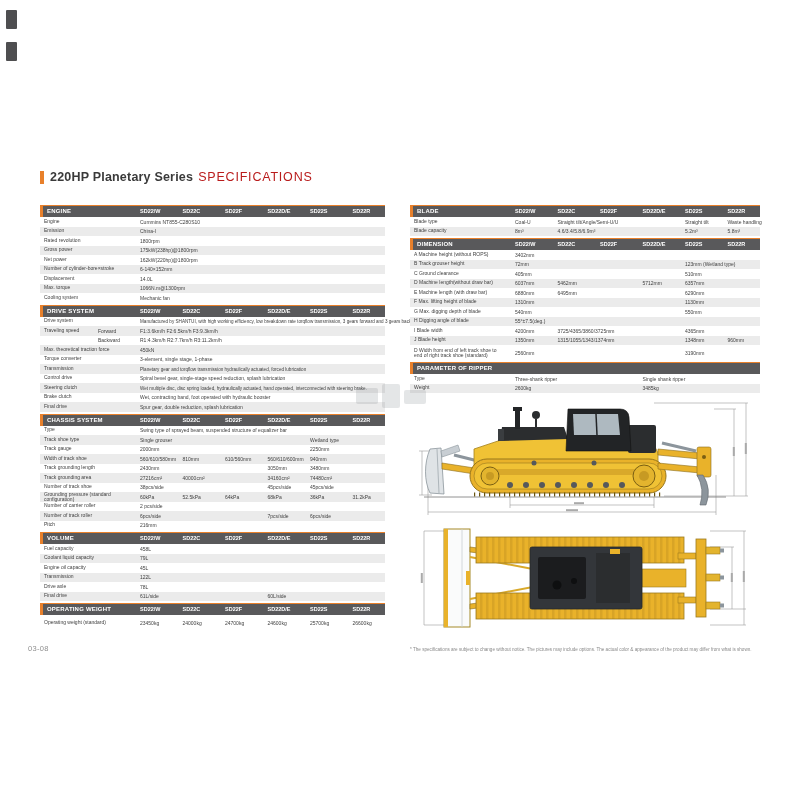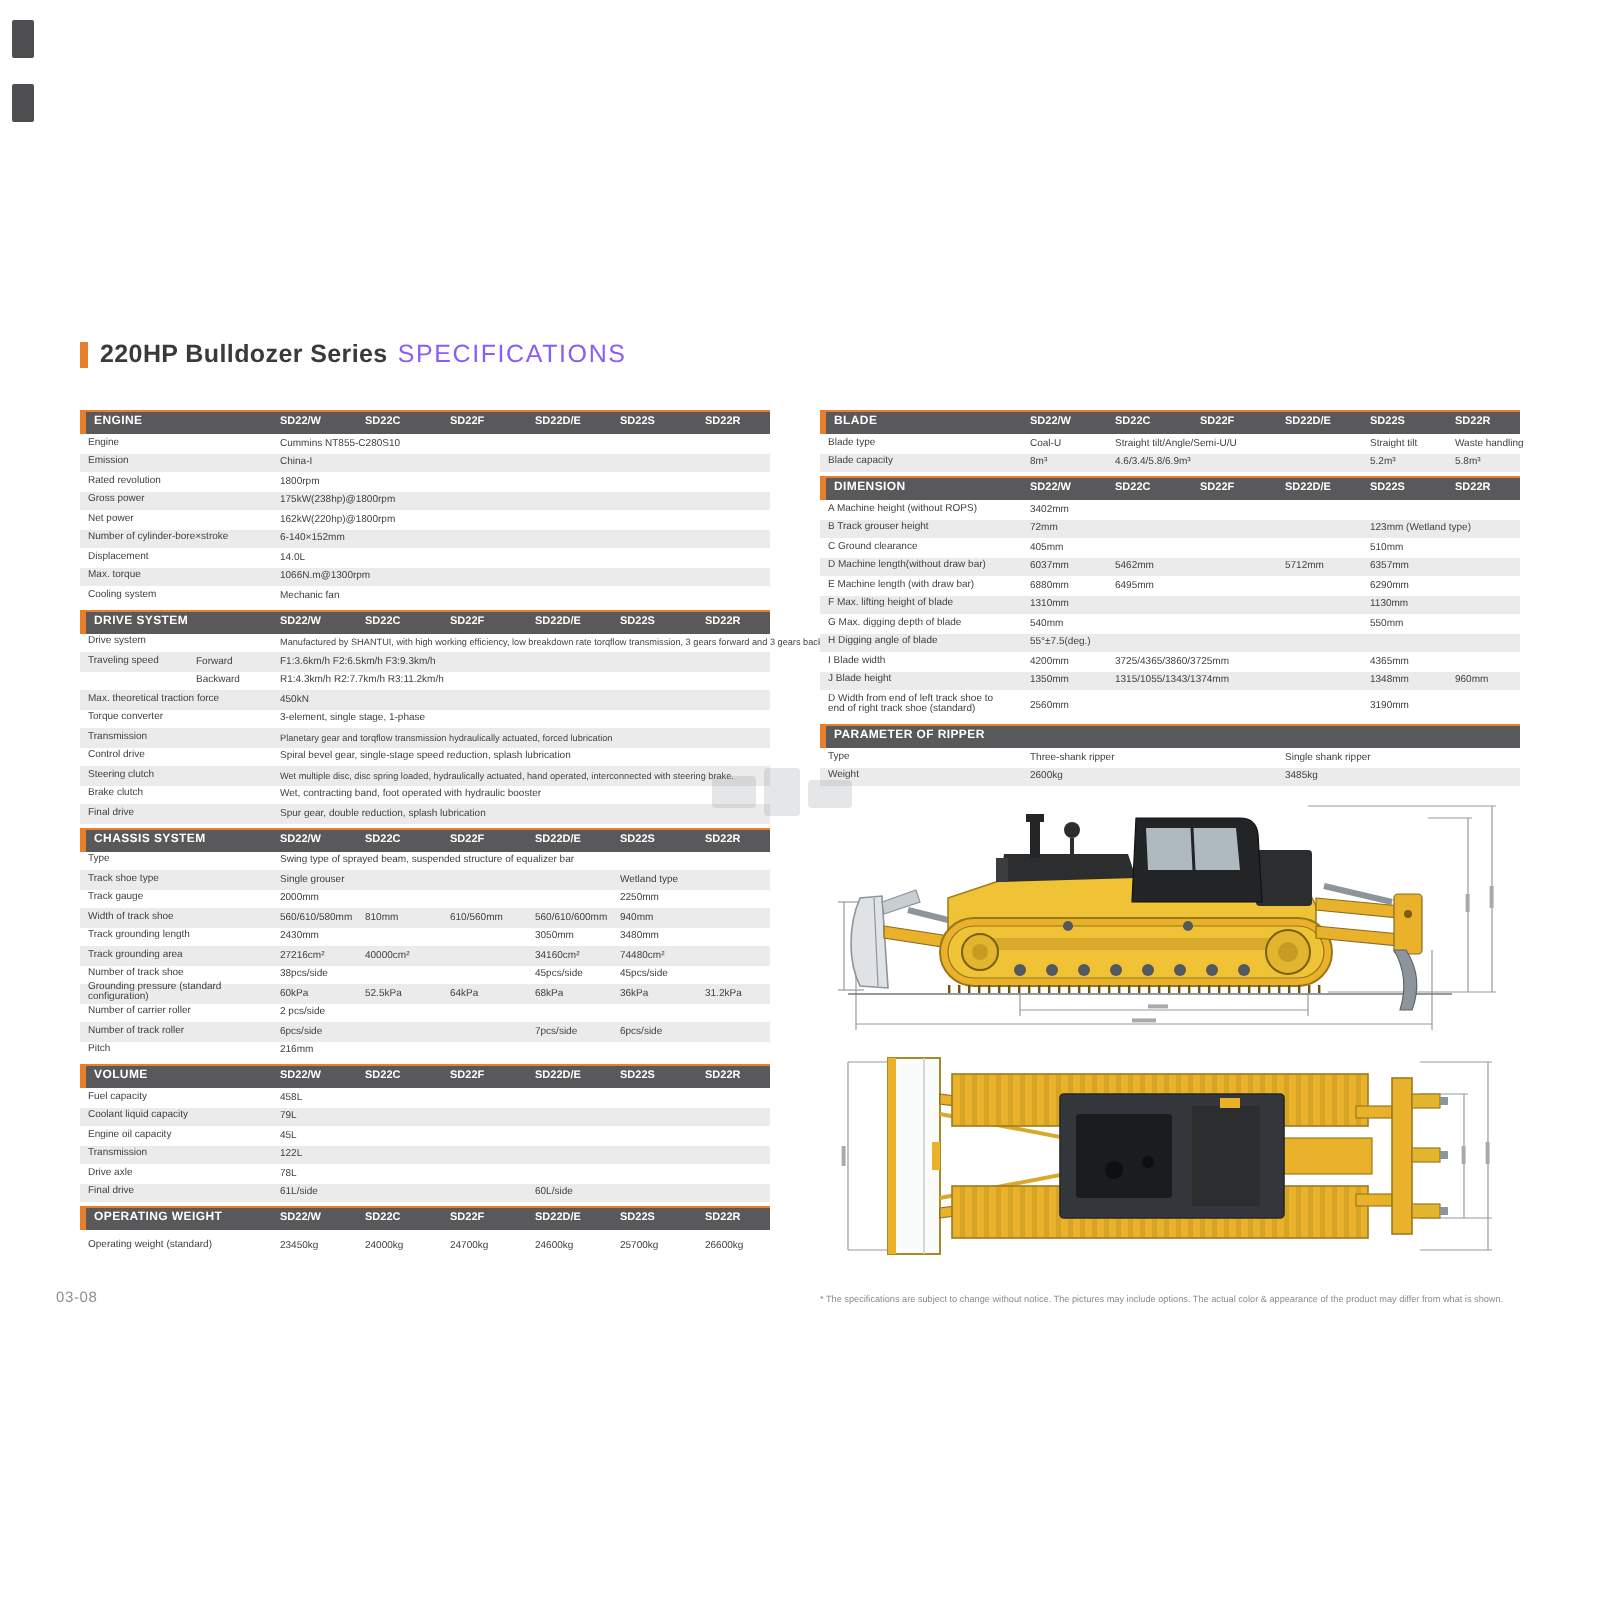--- a/index.html
+++ b/index.html
@@ -5,21 +5,21 @@
   html,body{margin:0;padding:0;background:#fff;}
   body{width:800px;height:800px;position:relative;font-family:"Liberation Sans",sans-serif;color:#3F3F3F;overflow:hidden;}
 
   
   .corner-mark{position:absolute;left:6px;width:11px;height:19px;background:#3B3B3D;border-radius:1px;opacity:.9;}
 
   
   .title-block{position:absolute;left:40px;top:170px;display:flex;align-items:center;}
   .title-accent{width:4px;height:13px;background:#E8802B;margin-right:6px;}
   .title-bold{font-size:12.5px;font-weight:bold;color:#3A3A3A;letter-spacing:.2px;}
-  .title-light{font-size:12.5px;color:#8b5cf6;margin-left:5px;letter-spacing:.8px;}
+  .title-light{font-size:12.5px;color:#b91c1c;margin-left:5px;letter-spacing:.8px;}
 
   .col-left{position:absolute;left:40px;top:205px;width:345px;}
   .col-right{position:absolute;left:410px;top:205px;width:350px;}
 
   .spec-table{position:relative;width:100%;margin:0 0 2px 0;}
   .thead{position:relative;height:11px;background:#59595B;border-top:1px solid #E8802B;}
   .taccent{position:absolute;left:0;top:-1px;bottom:0;width:3px;background:#E8802B;}
   .ttitle{position:absolute;left:7px;top:0;line-height:11px;font-size:6px;font-weight:bold;color:#fff;letter-spacing:.2px;white-space:nowrap;}
   .collabel{position:absolute;top:0;line-height:11px;font-size:5.5px;font-weight:bold;color:#fff;white-space:nowrap;}
   .trow{position:relative;height:9.5px;background:#fff;}
@@ -37,21 +37,21 @@
   .watermark span{position:absolute;background:#8a8f94;border-radius:2px;}
 </style>
 </head>
 <body>
 
 <div class="corner-mark" style="top:10px"></div>
 <div class="corner-mark" style="top:42px"></div>
 
 <div class="title-block">
   <span class="title-accent"></span>
-  <span class="title-bold">220HP Bulldozer Series</span>
+  <span class="title-bold">220HP Planetary Series</span>
   <span class="title-light">SPECIFICATIONS</span>
 </div>
 
 <div class="col-left" id="left-tables">
     <div class="spec-table">
       <div class="thead">
         <span class="taccent"></span>
         <span class="ttitle">ENGINE</span>
         <span class="collabel" style="left: 100px;">SD22/W</span>
         <span class="collabel" style="left: 142.5px;">SD22C</span>

